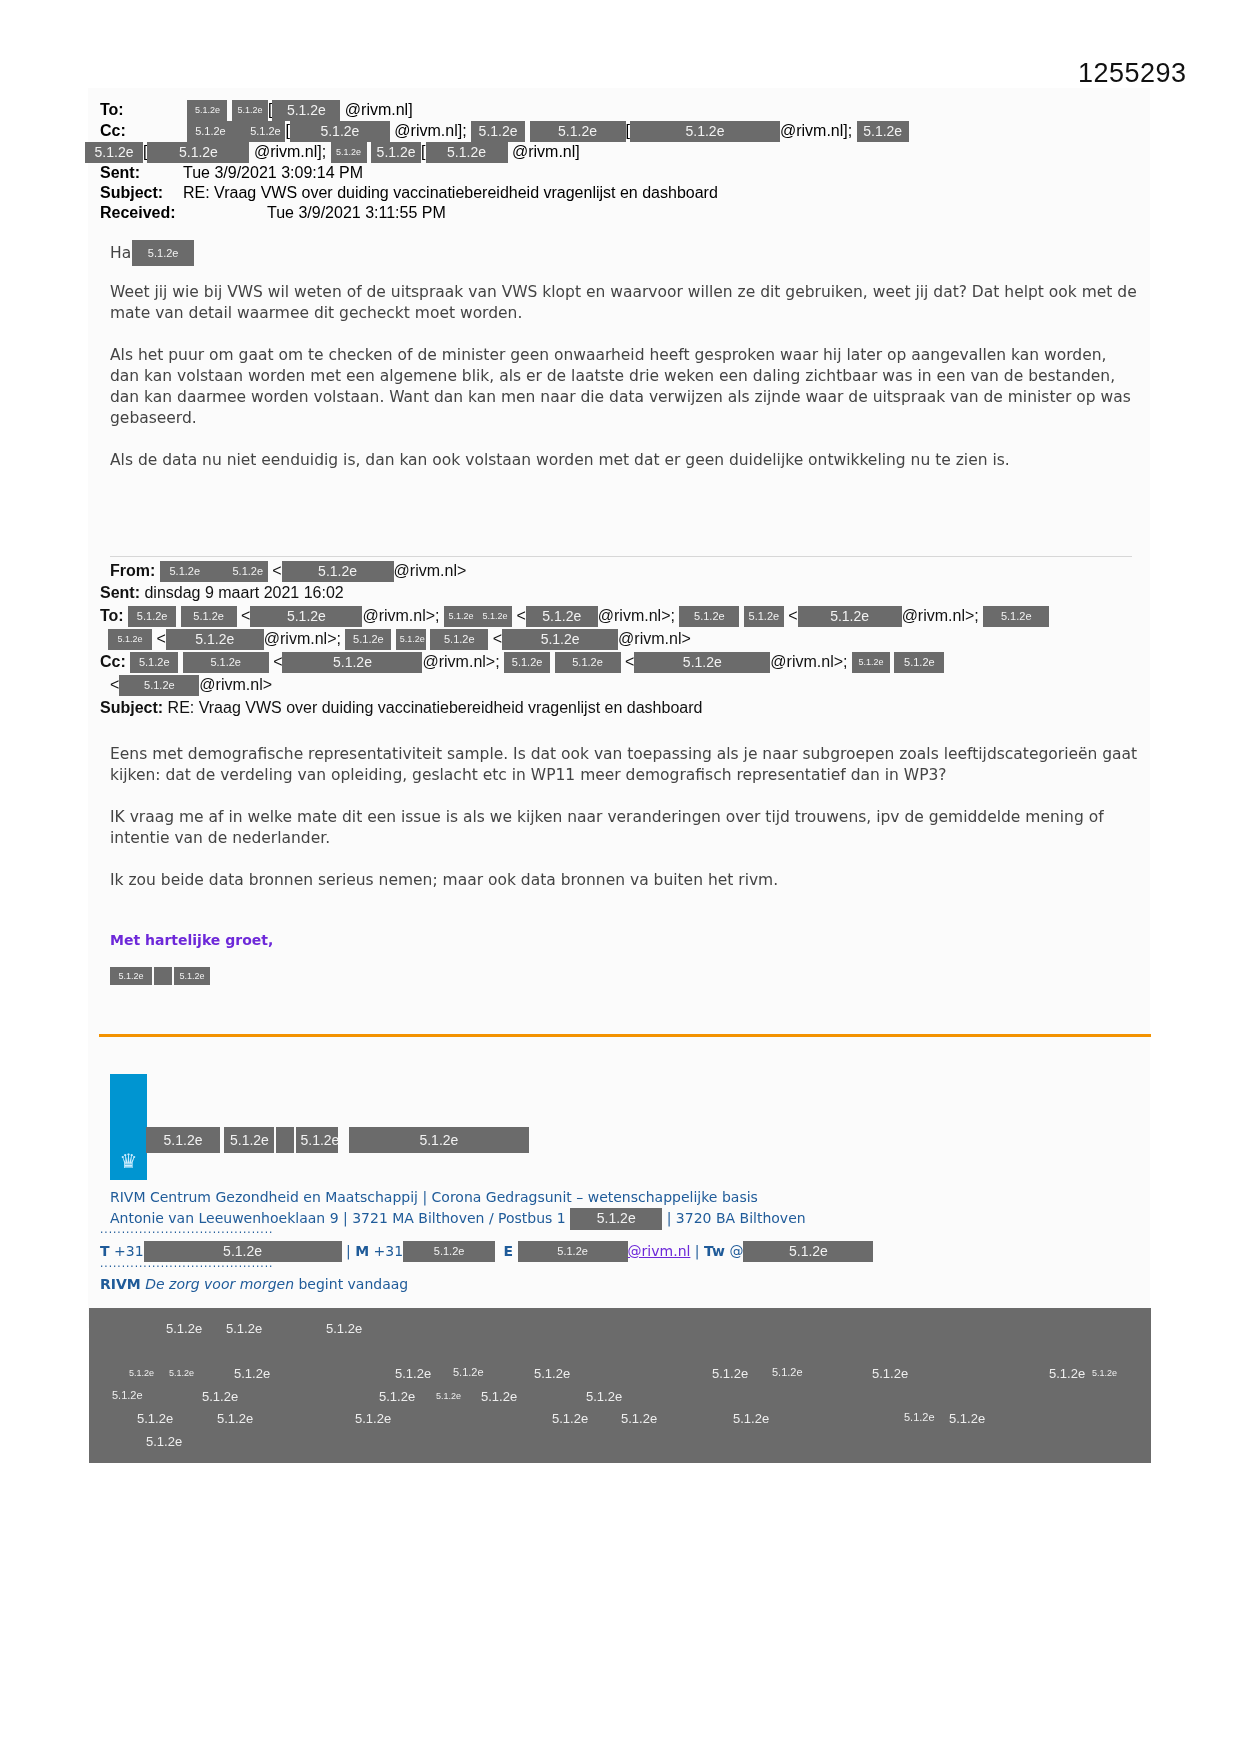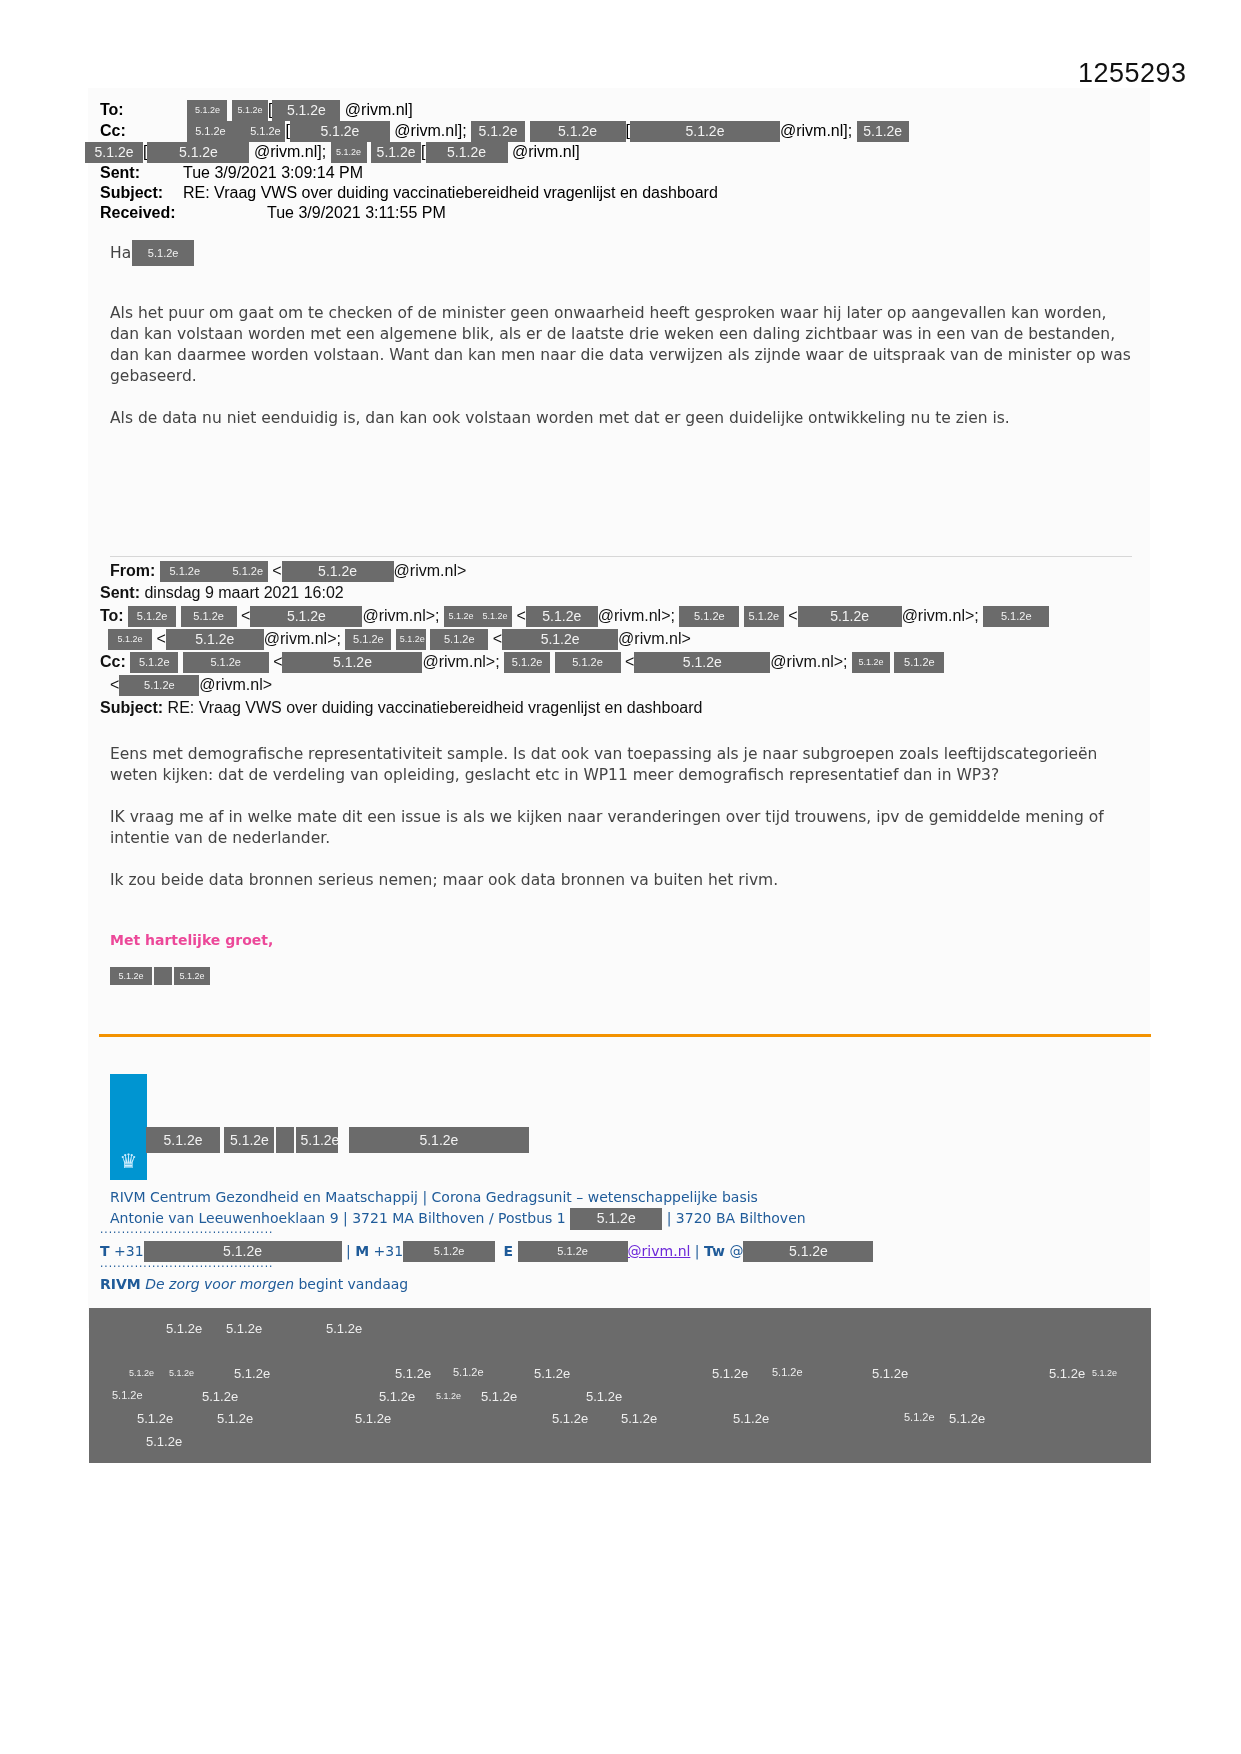--- a/index.html
+++ b/index.html
@@ -27,21 +27,21 @@
   .logo { position:absolute; left:110px; top:1074px; width:37px; height:106px; background:#0095d1; }
   .logo-emblem { position:absolute; left:4px; bottom:8px; width:29px; height:22px; color:#cfeeff; font-size:20px; line-height:22px; text-align:center; }
   .sig { position:absolute; left:110px; font-family:"DejaVu Sans", sans-serif; font-size:14px; color:#1f5b99; white-space:nowrap; line-height:19px;}
   .dots { position:absolute; left:100px; font-size:12px; color:#1f5b99; letter-spacing:1px; }
   .contact { position:absolute; left:100px; top:1241px; font-family:"DejaVu Sans", sans-serif; font-size:14px; color:#1f5b99; white-space:nowrap; }
   .contact b { font-weight:bold; }
   .contact a { color:#6d28d9; text-decoration:underline; }
   .tagline { position:absolute; left:100px; top:1276px; font-family:"DejaVu Sans", sans-serif; font-size:14px; color:#1f5b99; }
   .disclaimer { position:absolute; left:89px; top:1308px; width:1062px; height:155px; background:#6b6b6b; }
   .disclaimer span { position:absolute; color:#eeeeee; font-size:13px; }
-  .closing { position:absolute; left:110px; top:932px; font-family:"DejaVu Sans", sans-serif; font-weight:bold; font-size:14px; color:#ec4899; }
+  .closing { position:absolute; left:110px; top:932px; font-family:"DejaVu Sans", sans-serif; font-weight:bold; font-size:14px; color:#6d28d9; }
 </style>
 </head>
 <body>
 
 <div class="doc-id">1255293</div>
 <div class="page-bg"></div>
 
 <div class="hdr" style="top:99px">
   <b>To:</b>
   <span class="val">
@@ -74,20 +74,21 @@
   <b>Subject:</b><span class="val">RE: Vraag VWS over duiding vaccinatiebereidheid vragenlijst en dashboard</span>
 </div>
 <div class="hdr" style="top:202px">
   <b style="width:167px">Received:</b><span class="val">Tue 3/9/2021 3:11:55 PM</span>
 </div>
 
 <div class="body-text" style="top:240px">
   <span>Ha</span><span class="r s" style="width:62px;height:26px;line-height:26px;margin-left:1px">5.1.2e</span>
 </div>
 <div class="body-text" style="top:282px">
+  <p>Weet jij wie bij VWS wil weten of de uitspraak van VWS klopt en waarvoor willen ze dit gebruiken, weet jij dat?  Dat helpt ook met de mate van detail waarmee dit gecheckt moet worden.</p>
   <p style="margin-top:21px">Als het puur om gaat om te checken of de minister geen onwaarheid heeft gesproken waar hij later op aangevallen kan worden, dan kan volstaan worden met een algemene blik, als er de laatste drie weken een daling zichtbaar was in een van de bestanden, dan kan daarmee worden volstaan. Want dan kan men naar die data verwijzen als zijnde waar de uitspraak van de minister op was gebaseerd.</p>
   <p style="margin-top:21px">Als de data nu niet eenduidig is, dan kan ook volstaan worden met dat er geen duidelijke ontwikkeling nu te zien is.</p>
 </div>
 
 <div class="rule"></div>
 
 <div class="fwd" style="top:560px;left:110px">
   <b>From:</b>
   <span class="r s" style="width:50px">5.1.2e</span><span class="r xs" style="width:18px;padding:0"></span><span class="r s" style="width:40px">5.1.2e</span>
   &lt;<span class="r m" style="width:112px">5.1.2e</span><span>@rivm.nl&gt;</span>
@@ -127,21 +128,21 @@
   <span class="r s" style="width:50px">5.1.2e</span>
 </div>
 <div class="fwd" style="top:674px;left:110px">
   &lt;<span class="r s" style="width:80px">5.1.2e</span><span>@rivm.nl&gt;</span>
 </div>
 <div class="fwd" style="top:697px">
   <b>Subject:</b> <span>RE: Vraag VWS over duiding vaccinatiebereidheid vragenlijst en dashboard</span>
 </div>
 
 <div class="body-text" style="top:744px">
-  <p>Eens met demografische representativiteit sample. Is dat ook van toepassing als je naar subgroepen zoals leeftijdscategorieën weten kijken: dat de verdeling van opleiding, geslacht etc in WP11 meer demografisch representatief dan in WP3?</p>
+  <p>Eens met demografische representativiteit sample. Is dat ook van toepassing als je naar subgroepen zoals leeftijdscategorieën gaat kijken: dat de verdeling van opleiding, geslacht etc in WP11 meer demografisch representatief dan in WP3?</p>
   <p style="margin-top:21px">IK vraag me af in welke mate dit een issue is als we kijken naar veranderingen over tijd trouwens, ipv de gemiddelde mening of intentie van de nederlander.</p>
   <p style="margin-top:21px">Ik zou beide data bronnen serieus nemen; maar ook data bronnen va buiten het rivm.</p>
 </div>
 <div class="closing">Met hartelijke groet,</div>
 <div style="position:absolute;left:110px;top:966px">
   <span class="r xs" style="width:42px;height:18px;line-height:18px">5.1.2e</span><span class="r xs" style="width:18px;height:18px;padding:0;margin-left:2px"></span><span class="r xs" style="width:36px;height:18px;line-height:18px;margin-left:2px">5.1.2e</span>
 </div>
 
 <div class="orange"></div>
 

